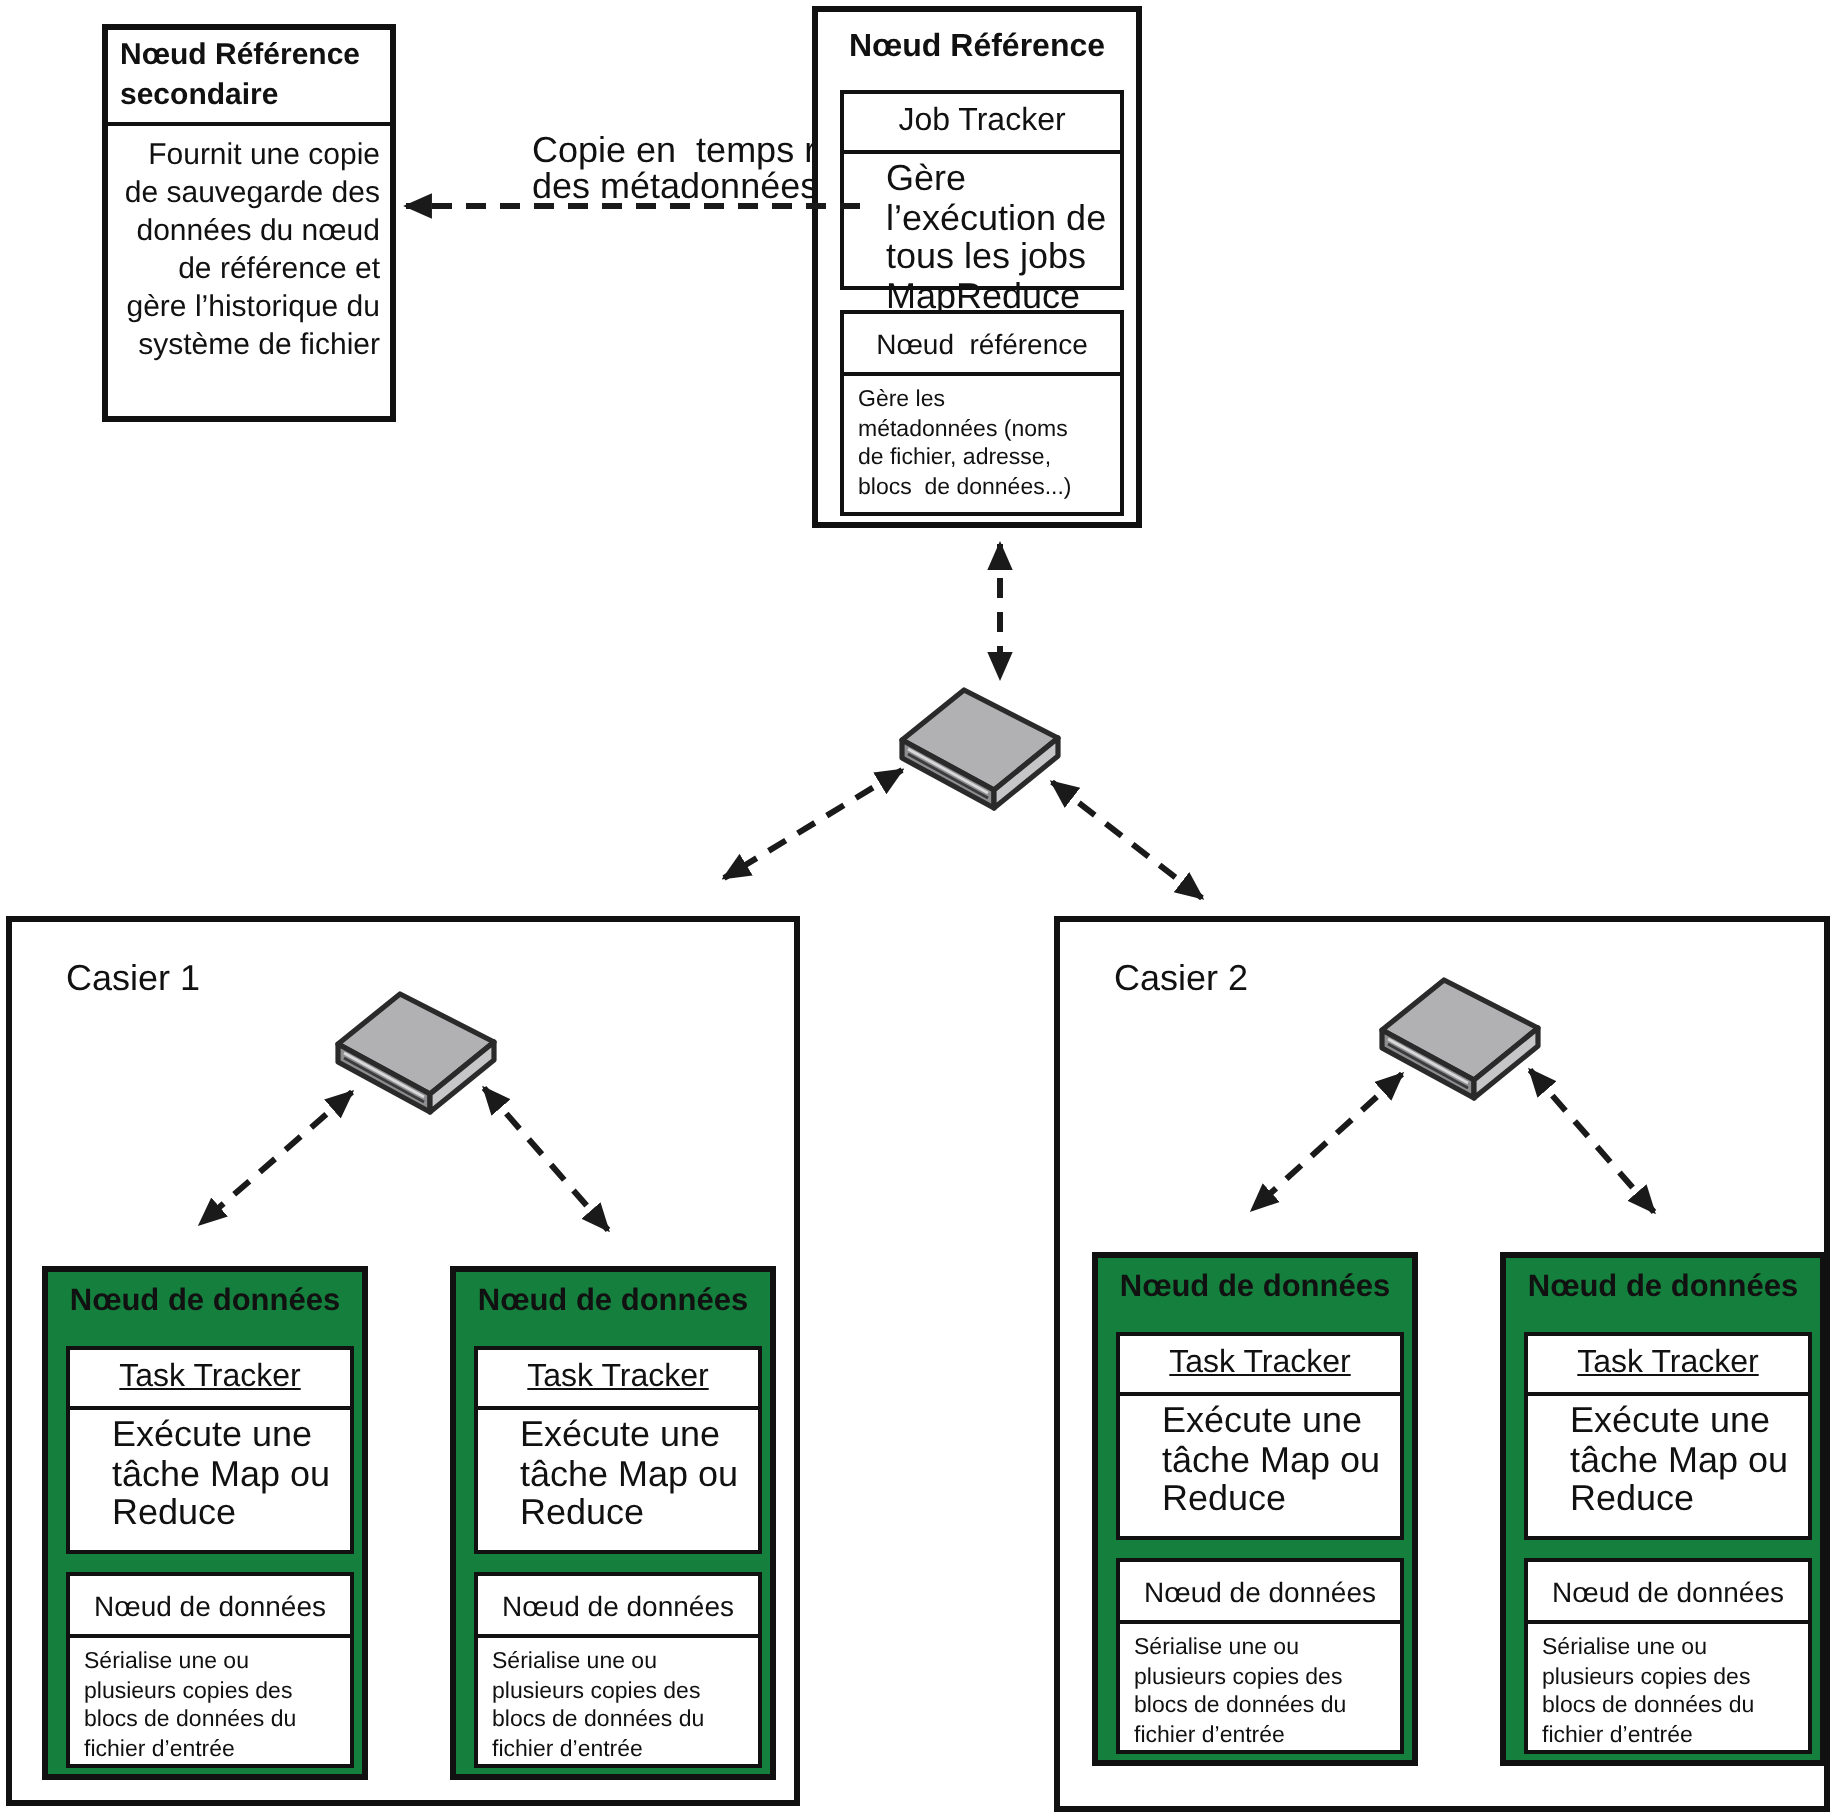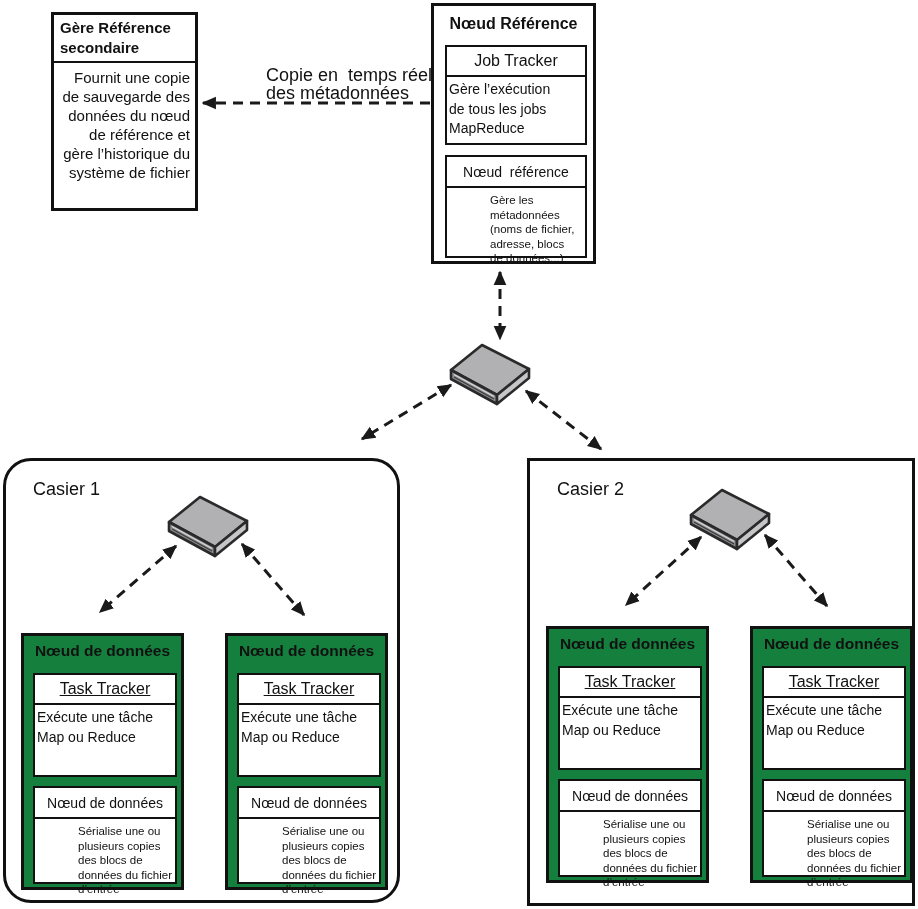--- a/index.html
+++ b/index.html
@@ -16,33 +16,33 @@
   .sec-box   { left:51px; top:12px; width:147px; height:199px; }
   .sec-title { font-weight:bold; font-size:15px; line-height:20px; padding:3px 2px 3px 6px;
                border-bottom:2px solid #111; }
   .sec-body  { font-size:15px; line-height:19px; padding:5px 2px 0 6px; }
   .sec-body span { display:inline-block; max-width:130px;text-align:right; }
 
   
   .copy-label { position:absolute; left:266px; top:66px; font-size:18px; line-height:18px; }
 
   
-  .ref-box   { left:431px; top:3px; width:165px; height:261px; }
+  .ref-box   { left:406px; top:3px; width:165px; height:261px; }
   .ref-title { text-align:center; font-weight:bold; font-size:16px; padding-top:9px; }
   .ref-inner1 { left:11px; top:39px; width:142px; height:100px; }
   .ref-inner2 { left:11px; top:149px; width:142px; height:103px; }
   .inner-hdr-lg { text-align:center; font-size:16px; padding:5px 0 5px; border-bottom:2px solid #111; }
   .inner-hdr-md { text-align:center; font-size:14px; padding:7px 0 6px; border-bottom:2px solid #111; }
-  .inner-body-lg { font-size:14px; line-height:19.5px; padding:3px 2px 0 2px; }
+  .inner-body-lg { font-size:18px; line-height:19.5px; padding:3px 2px 0 21px; }
   .inner-body-lg span { display:inline-block; max-width:119px; }
-  .inner-body-sm { font-size:11.5px; line-height:14.5px; padding:5px 2px 0 7px;margin-left:36px; }
+  .inner-body-sm { font-size:11.5px; line-height:14.5px; padding:5px 2px 0 7px; }
   .inner-body-sm span { display:inline-block; max-width:108px; }
 
   
-  .rack1 { left:3px;   top:458px; width:397px; height:445px;border-radius:28px; }
+  .rack1 { left:3px;   top:458px; width:397px; height:445px; }
   .rack2 { left:527px; top:458px; width:388px; height:448px; }
   .rack-label { position:absolute; left:27px; top:18px; font-size:18px; }
 
   
   .datanode { position:absolute; width:163px; height:257px; border:3px solid #111;
               background:#15803d; box-sizing:border-box; }
   .dn-a { left:15px;  top:172px; }  
   .dn-b { left:219px; top:172px; }  
   .dn-c { left:16px;  top:165px; }  
   .dn-d { left:220px; top:165px; }  
@@ -52,21 +52,21 @@
 
   
   .overlay { position:absolute; left:0; top:0; width:918px; height:909px; pointer-events:none; }
 </style>
 </head>
 <body>
 
 <div class="canvas">
 
   <div class="box sec-box">
-    <div class="sec-title" data-bind="diagram.secondary_node.title">Gère Référence secondaire</div>
+    <div class="sec-title" data-bind="diagram.secondary_node.title">Nœud Référence secondaire</div>
     <div class="sec-body">
       <span data-bind="diagram.secondary_node.description">Fournit une copie de sauvegarde des données du nœud de référence et gère l’historique du système de fichier</span>
     </div>
   </div>
 
   <div class="copy-label">
     <div data-bind="diagram.copy_label.line1">Copie en  temps réel</div>
     <div data-bind="diagram.copy_label.line2">des métadonnées</div>
   </div>
 

